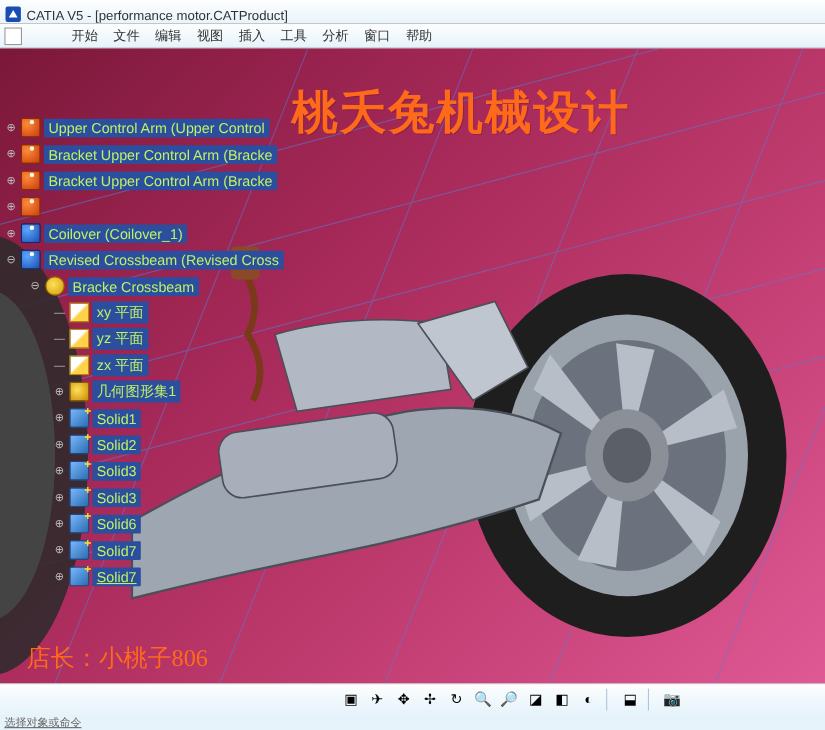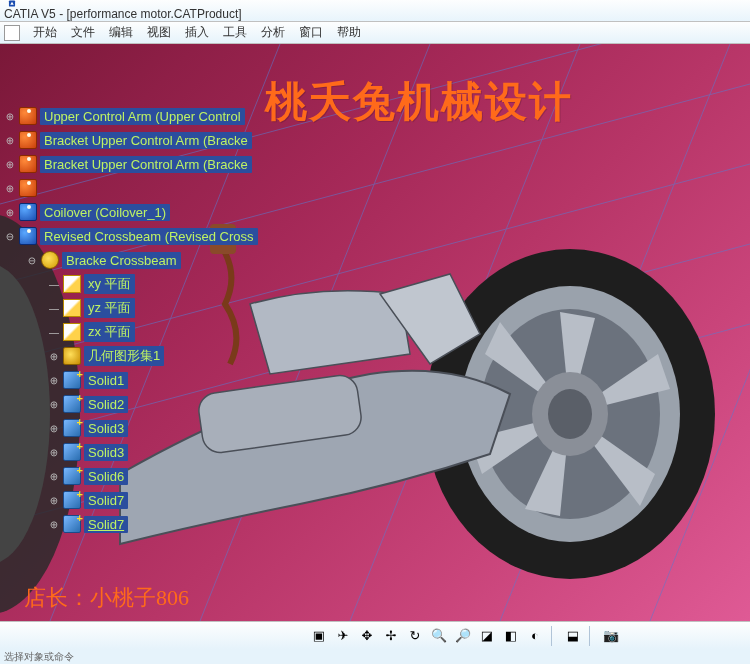--- a/index.html
+++ b/index.html
@@ -1,21 +1,21 @@
 <!DOCTYPE html>
 <html><head>
   <meta charset="utf-8">
   <style>
     * { margin: 0; padding: 0; box-sizing: border-box; font-family: "Microsoft YaHei", Arial, sans-serif; }
     body { width: 750px; height: 664px; overflow: hidden; background: #fff; }
     
-    .titlebar { height: 22px; background: linear-gradient(#fdfefe, #e8f4fc); display: flex; align-items: flex-start; padding: 0 4px; font-size: 12px; color: #333; border-bottom: 1px solid #c0c0c0; flex-direction: column; }
+    .titlebar { height: 22px; background: linear-gradient(#fdfefe, #e8f4fc); display: flex; align-items: flex-end; padding: 0 4px; font-size: 12px; color: #333; border-bottom: 1px solid #c0c0c0; }
     .titlebar-icon { width: 16px; height: 16px; margin-right: 4px; }
     
-    .menubar { height: 22px; background: linear-gradient(#fdfefe, #e6f3fb); display: flex; align-items: center; padding: 0 4px; font-size: 12px; color: #333; border-bottom: 1px solid #c0c0c0; }
+    .menubar { height: 22px; background: linear-gradient(#fdfefe, #e6f3fb); display: flex; align-items: center; padding: 0 4px; font-size: 12px; color: #333; border-bottom: 1px solid #c0c0c0; gap: 32px; }
     .menubar-icon { width: 16px; height: 16px; margin-right: 6px; background: #fff; border: 1px solid #999; }
     .menu-item { padding: 2px 7px; cursor: pointer; }
     
     .viewport { position: relative; width: 750px; height: 577px; background: linear-gradient(135deg, #7a1838 0%, #8e1f47 15%, #a42857 35%, #b73567 55%, #c9447a 75%, #df5a95 100%); overflow: hidden; }
     
     .grid-lines { position: absolute; inset: 0; pointer-events: none; }
     .grid-lines svg { width: 100%; height: 100%; }
     
     .watermark-title { position: absolute; top: 30px; left: 265px; font-size: 42px; font-weight: bold; color: #ff6a1a; font-family: "STKaiti", "KaiTi", cursive; text-shadow: 1px 1px 0 rgba(0,0,0,0.15); letter-spacing: 2px; }
     .watermark-author { position: absolute; bottom: 8px; left: 24px; font-size: 22px; color: #ff6a1a; font-family: "STKaiti", "KaiTi", cursive; }
@@ -36,21 +36,21 @@
     .icon-geom { background: radial-gradient(circle at 40% 40%, #ffdf5a, #c78a00); border: 1px solid #8a6000; border-radius: 2px; }
     .icon-solid { background: linear-gradient(135deg, #7ab8ff, #2a6db0); border: 1px solid #1a4a8a; border-radius: 2px; position: relative; }
     .icon-solid::before { content: "+"; position: absolute; top: -4px; right: -3px; color: #ffdf2a; font-size: 11px; font-weight: bold; }
     
     .model-silhouette { position: absolute; inset: 0; pointer-events: none; }
     
     .bottom-toolbar { height: 28px; background: linear-gradient(#fdfefe, #e6f3fb); border-top: 1px solid #c0c0c0; display: flex; align-items: center; padding: 0 6px; gap: 2px; }
     .tbtn { width: 22px; height: 22px; border: 1px solid transparent; display: flex; align-items: center; justify-content: center; cursor: pointer; border-radius: 2px; }
     .tsep { width: 6px; height: 20px; border-left: 1px solid #b0c4d8; margin: 0 3px; }
     
-    .statusbar { height: 15px; background: #e6f3fb; font-size: 10px; color: #666; padding: 0 4px; display: flex; align-items: center; }
+    .statusbar { height: 15px; background: #e6f3fb; font-size: 10px; color: #666; padding: 0 4px; display: flex; align-items: center; text-decoration: underline; }
   </style>
 </head>
 <body>
 
 <div class="titlebar">
   <svg class="titlebar-icon" viewBox="0 0 16 16">
       <rect x="1" y="1" width="14" height="14" fill="#1a4db0" rx="2"></rect>
       <path d="M4 11 L8 4 L12 11 Z" fill="#fff"></path>
     </svg>
   <span>CATIA V5 - [performance motor.CATProduct]</span>

